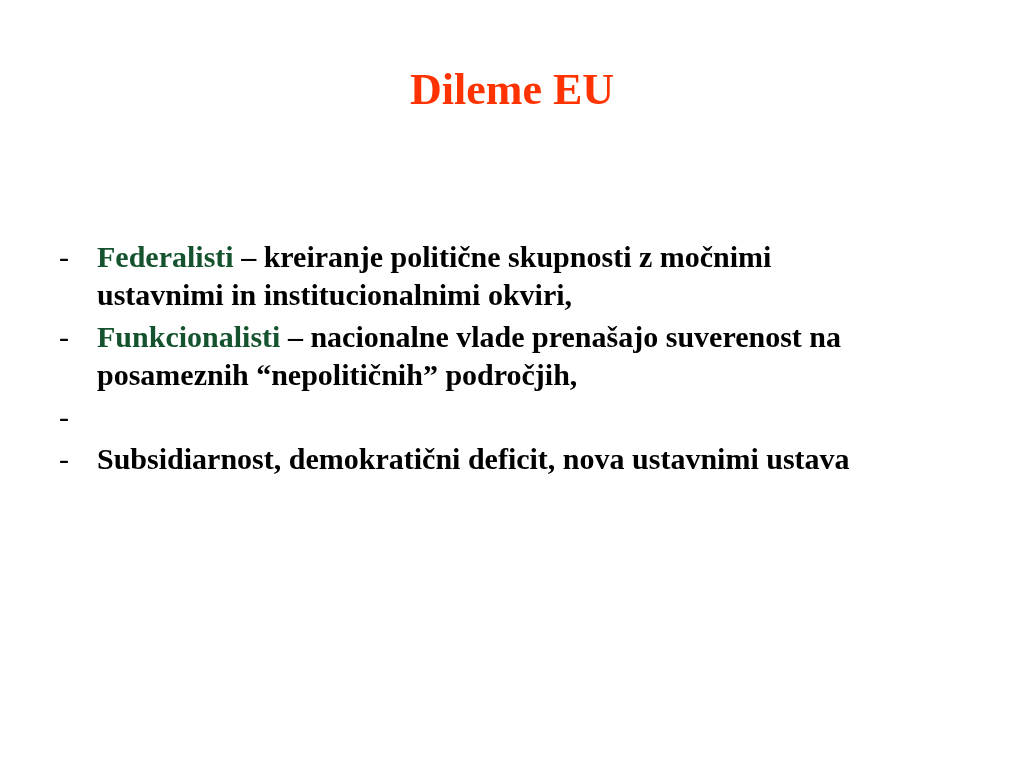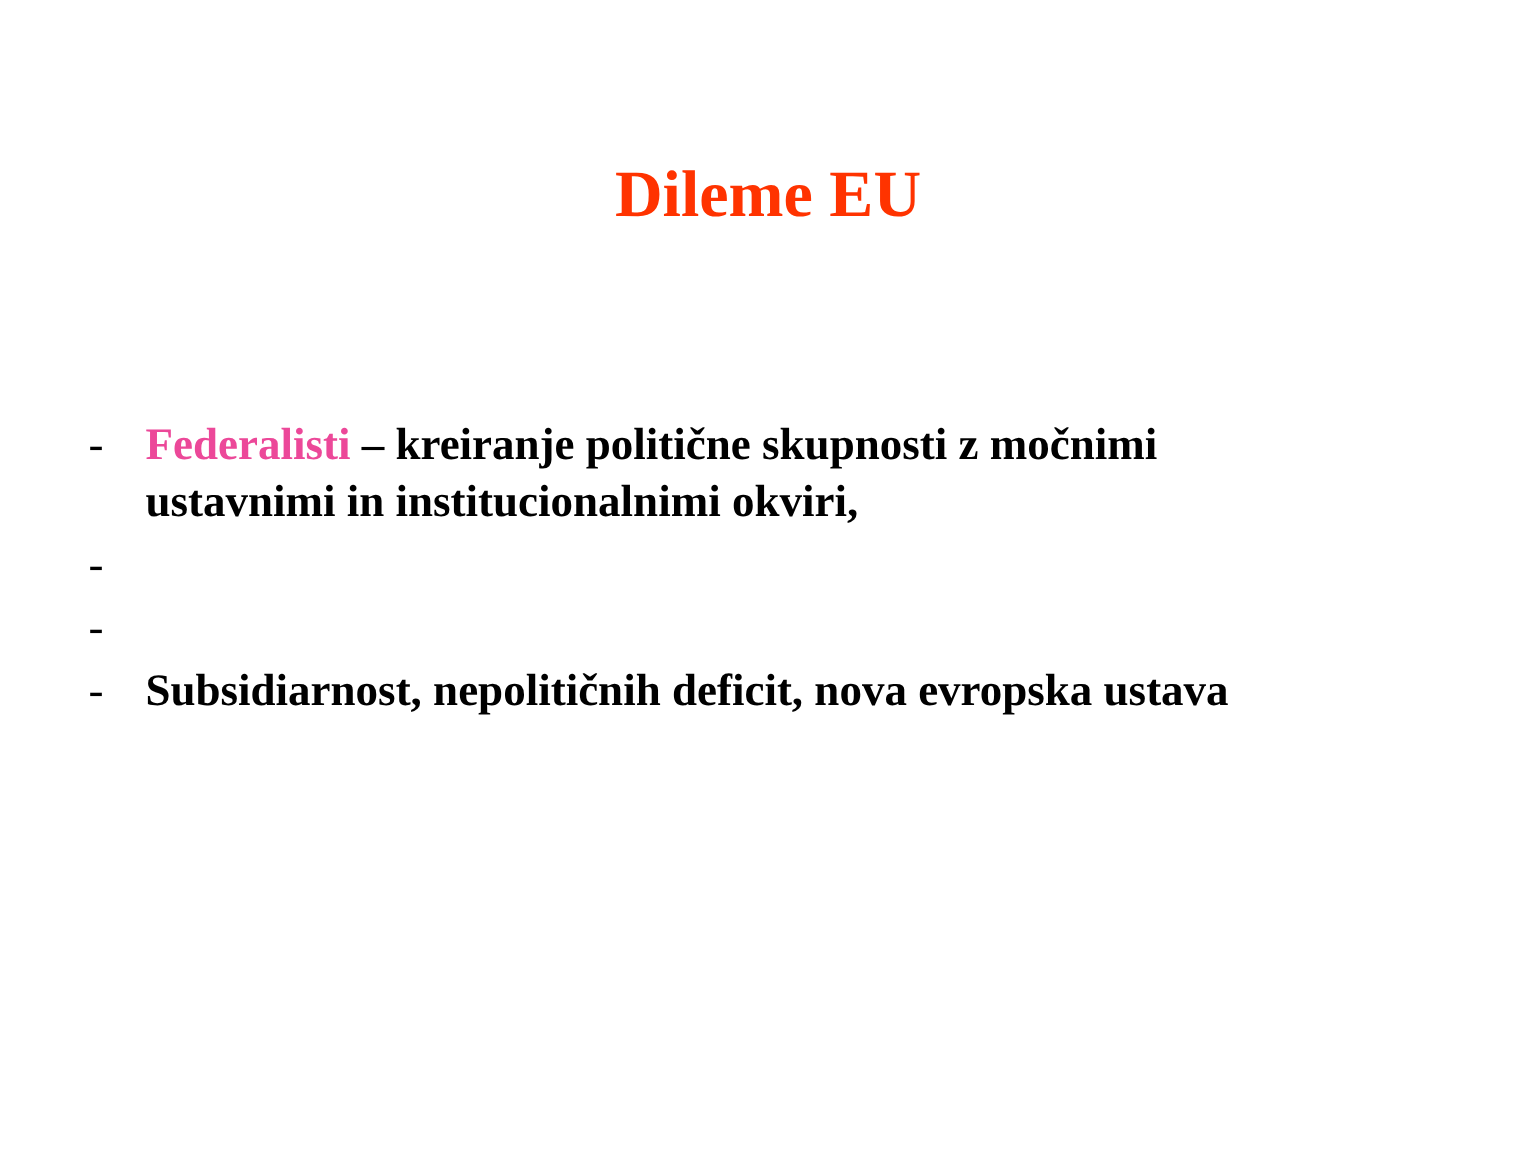--- a/index.html
+++ b/index.html
@@ -11,21 +11,20 @@
     height: 768px;
     background: #ffffff;
     font-family: "Liberation Serif", serif;
     overflow: hidden;
   }
   .slide {
     position: relative;
     width: 1024px;
     height: 574px;
     box-sizing: border-box;
-    margin-top: 40px;
   }
   .slide-title {
     position: absolute;
     top: 66px;
     left: 0;
     width: 1024px;
     text-align: center;
     font-family: "Liberation Serif", serif;
     font-weight: bold;
     font-size: 44px;
@@ -57,44 +56,45 @@
   .bullet-text {
     flex: 1 1 auto;
     font-family: "Liberation Serif", serif;
     font-weight: bold;
     font-size: 30px;
     line-height: 1.27;
     color: #000000;
     max-width: 790px;
   }
   .lead {
-    color: #ec4899;
+    color: #14532d;
   }
 </style>
 </head>
 <body>
 
 <div class="slide">
 
   <div class="slide-title">Dileme EU</div>
 
   <div class="bullet-list">
 
     <div class="bullet">
       <span class="bullet-marker">-</span>
       <span class="bullet-text"><span class="lead">Federalisti</span><span> – kreiranje politične skupnosti z močnimi ustavnimi in institucionalnimi okviri,</span></span>
     </div>
 
     <div class="bullet">
       <span class="bullet-marker">-</span>
+      <span class="bullet-text"><span class="lead">Funkcionalisti</span><span> – nacionalne vlade prenašajo suverenost na posameznih “nepolitičnih” področjih,</span></span>
     </div>
 
     <div class="bullet">
       <span class="bullet-marker">-</span>
     </div>
 
     <div class="bullet">
       <span class="bullet-marker">-</span>
-      <span class="bullet-text"><span class="lead"></span><span>Subsidiarnost, nepolitičnih deficit, nova evropska ustava</span></span>
+      <span class="bullet-text"><span class="lead"></span><span>Subsidiarnost, demokratični deficit, nova ustavnimi ustava</span></span>
     </div>
 
   </div>
 </div>
 
 </body></html>

